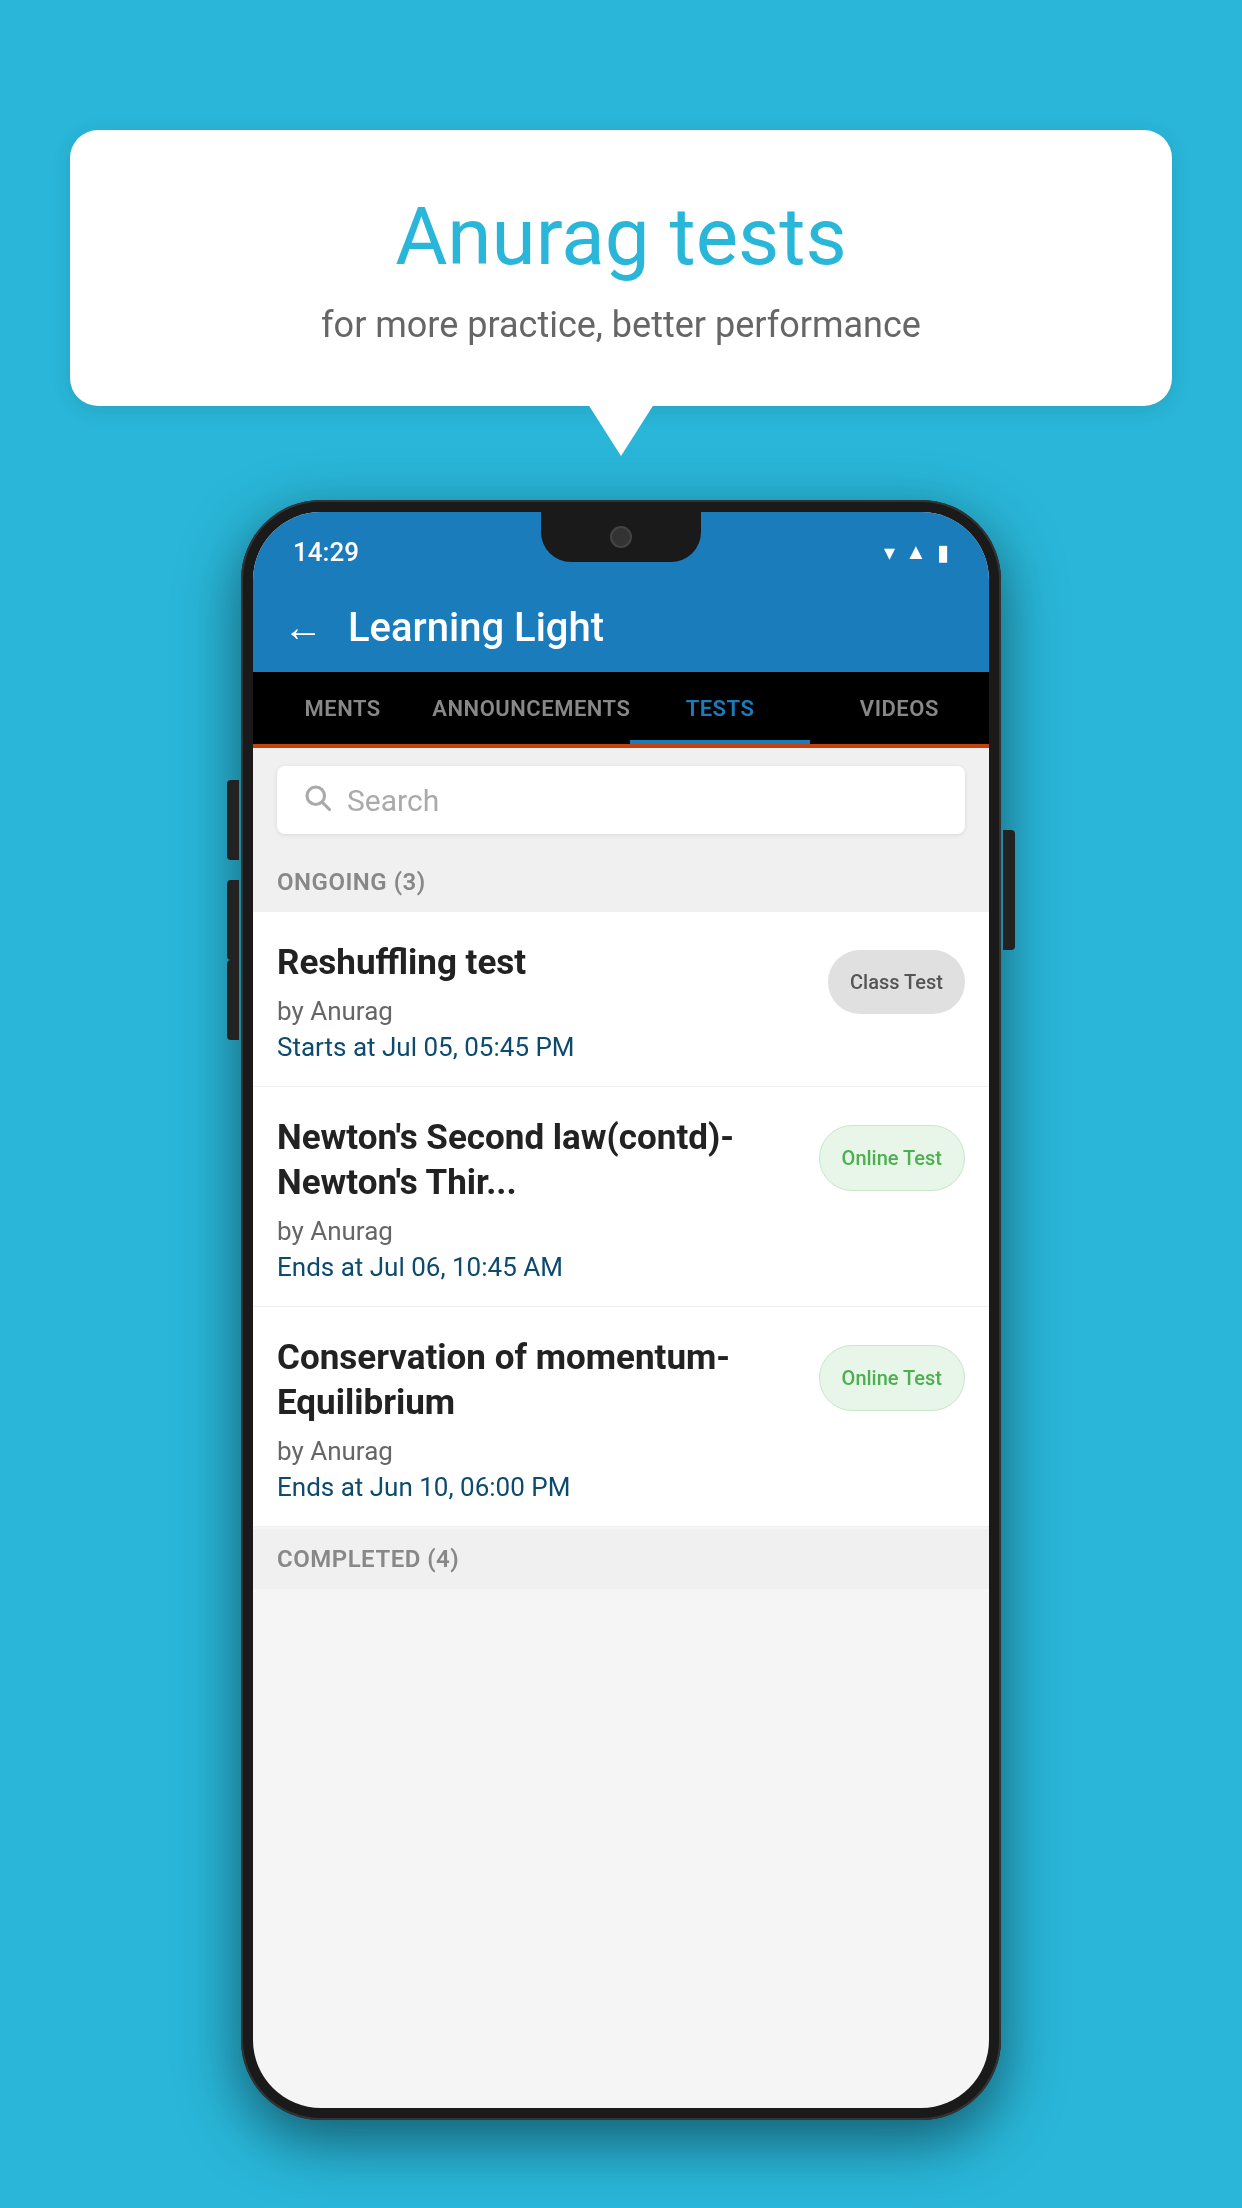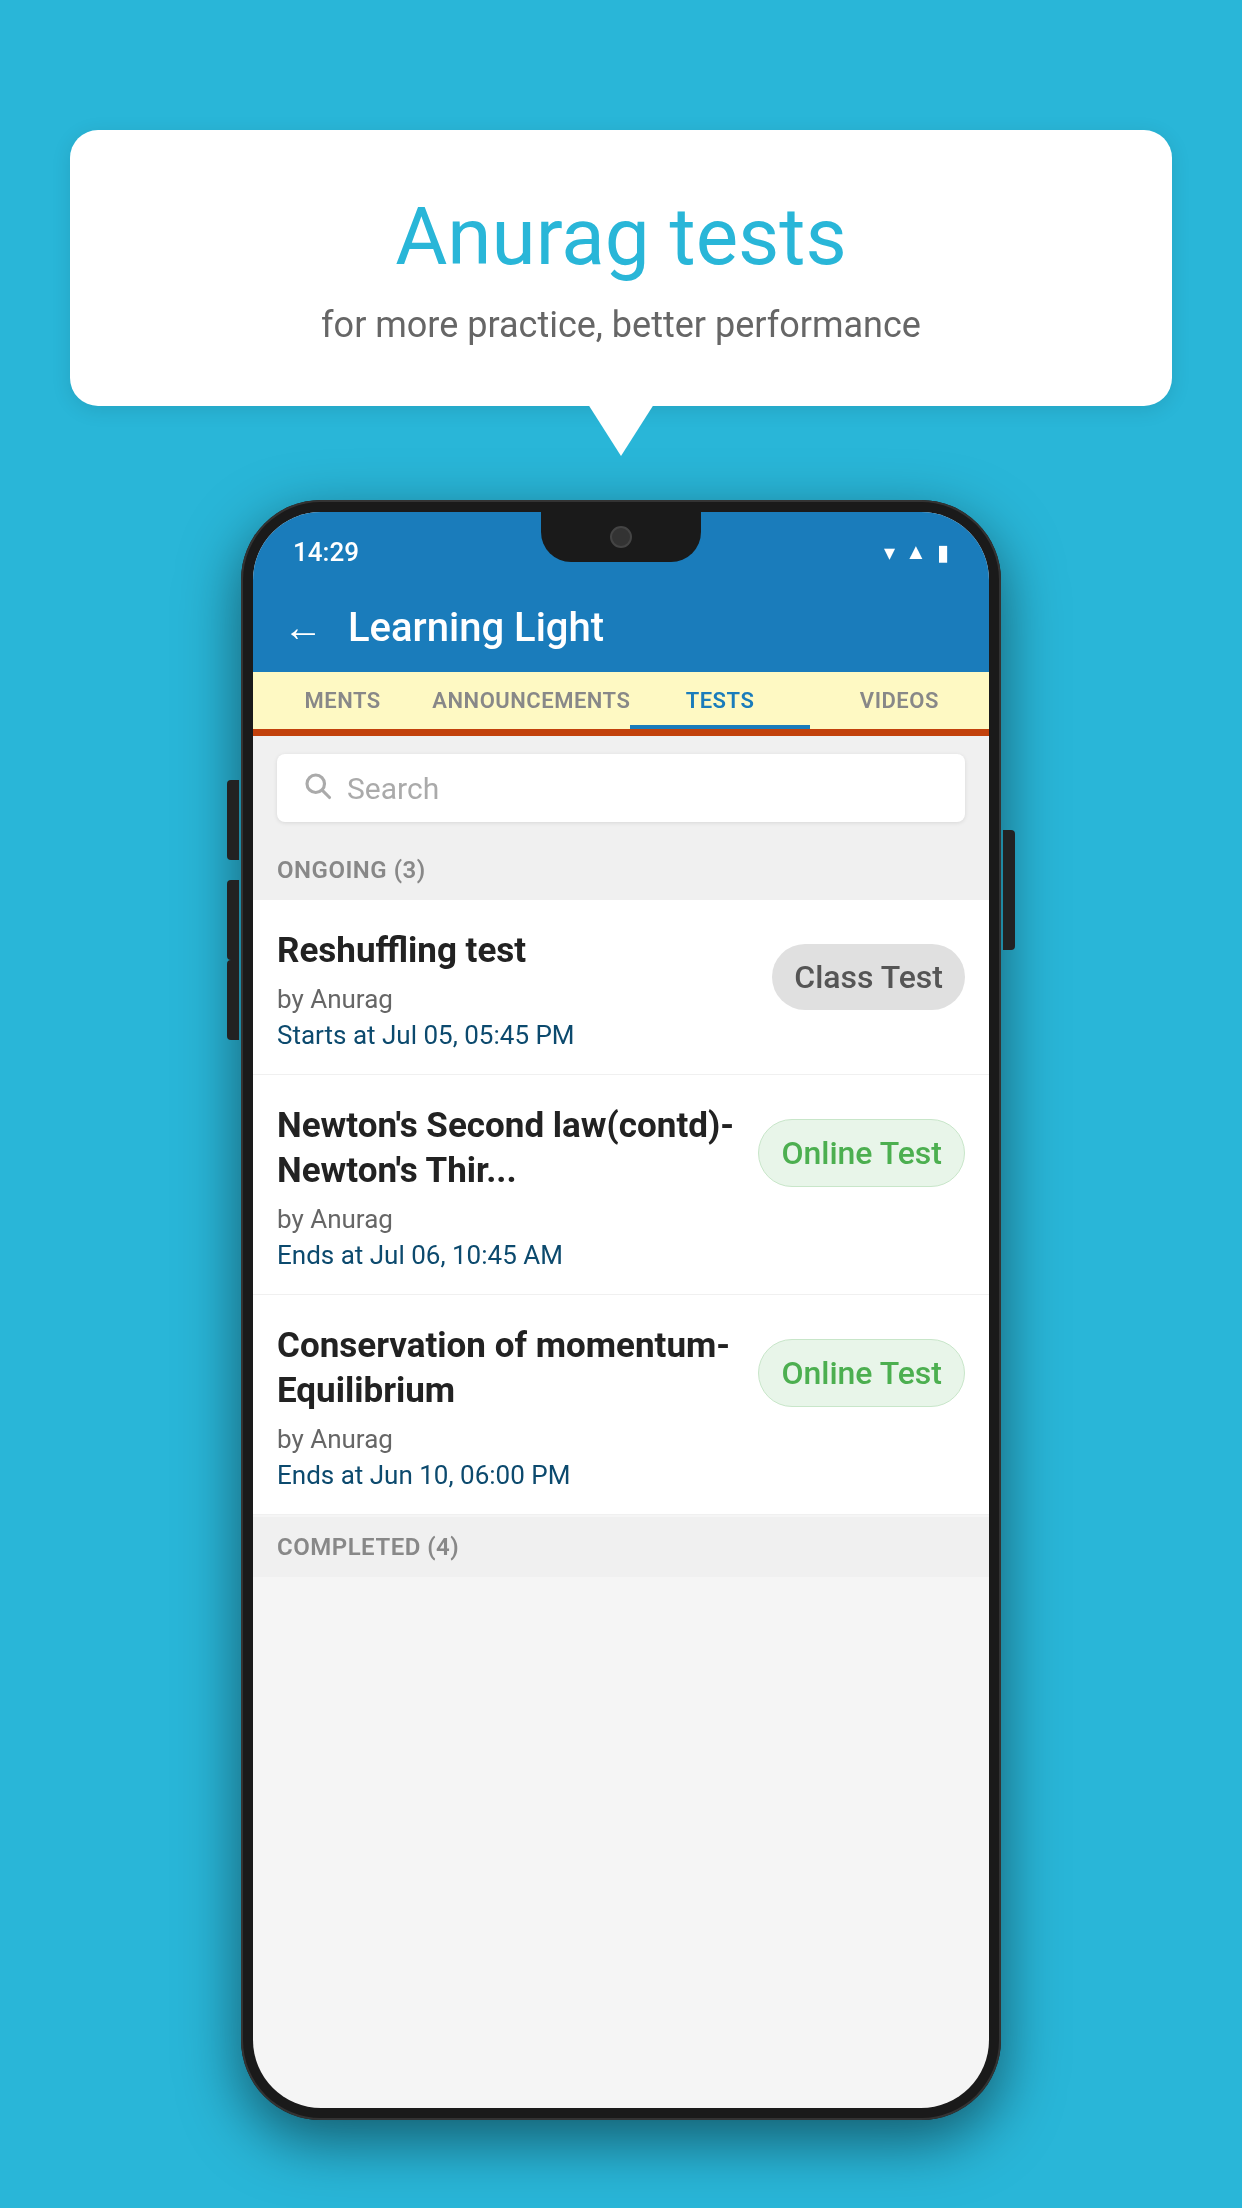--- a/index.html
+++ b/index.html
@@ -179,24 +179,24 @@
     }
 
     .app-title {
       color: white;
       font-size: 40px;
       font-weight: 500;
     }
 
     
     .tabs-bar {
-      background: #fef9c3;
-      display: flex;
-      border-bottom: 7px solid #c2410c;
-      height: 64px;
+      background: #000000;
+      display: flex;
+      border-bottom: 4px solid #c2410c;
+      height: 76px;
     }
 
     .tab-item {
       flex: 1;
       display: flex;
       align-items: center;
       justify-content: center;
       font-size: 22px;
       font-weight: 600;
       color: #888;
@@ -291,26 +291,26 @@
       margin-bottom: 6px;
     }
 
     .test-date {
       font-size: 26px;
       color: #0c4a6e;
     }
 
     .test-badge {
       border-radius: 50px;
-      padding: 14px 22px;
-      font-size: 32px;
+      padding: 20px 22px;
+      font-size: 20px;
       font-weight: 500;
       white-space: nowrap;
       flex-shrink: 0;
-      margin-top: 16px;
+      margin-top: 10px;
     }
 
     .badge-class-test {
       background: #e0e0e0;
       color: #555;
     }
 
     .badge-online-test {
       background: #e8f5e9;
       color: #4caf50;

